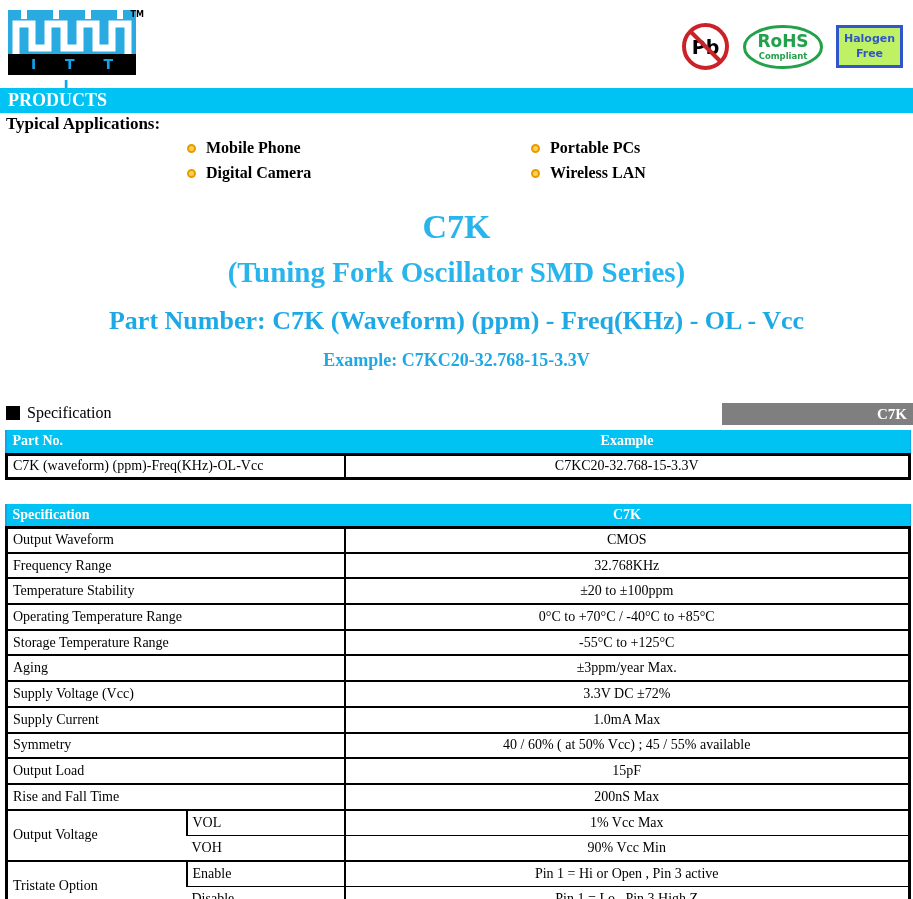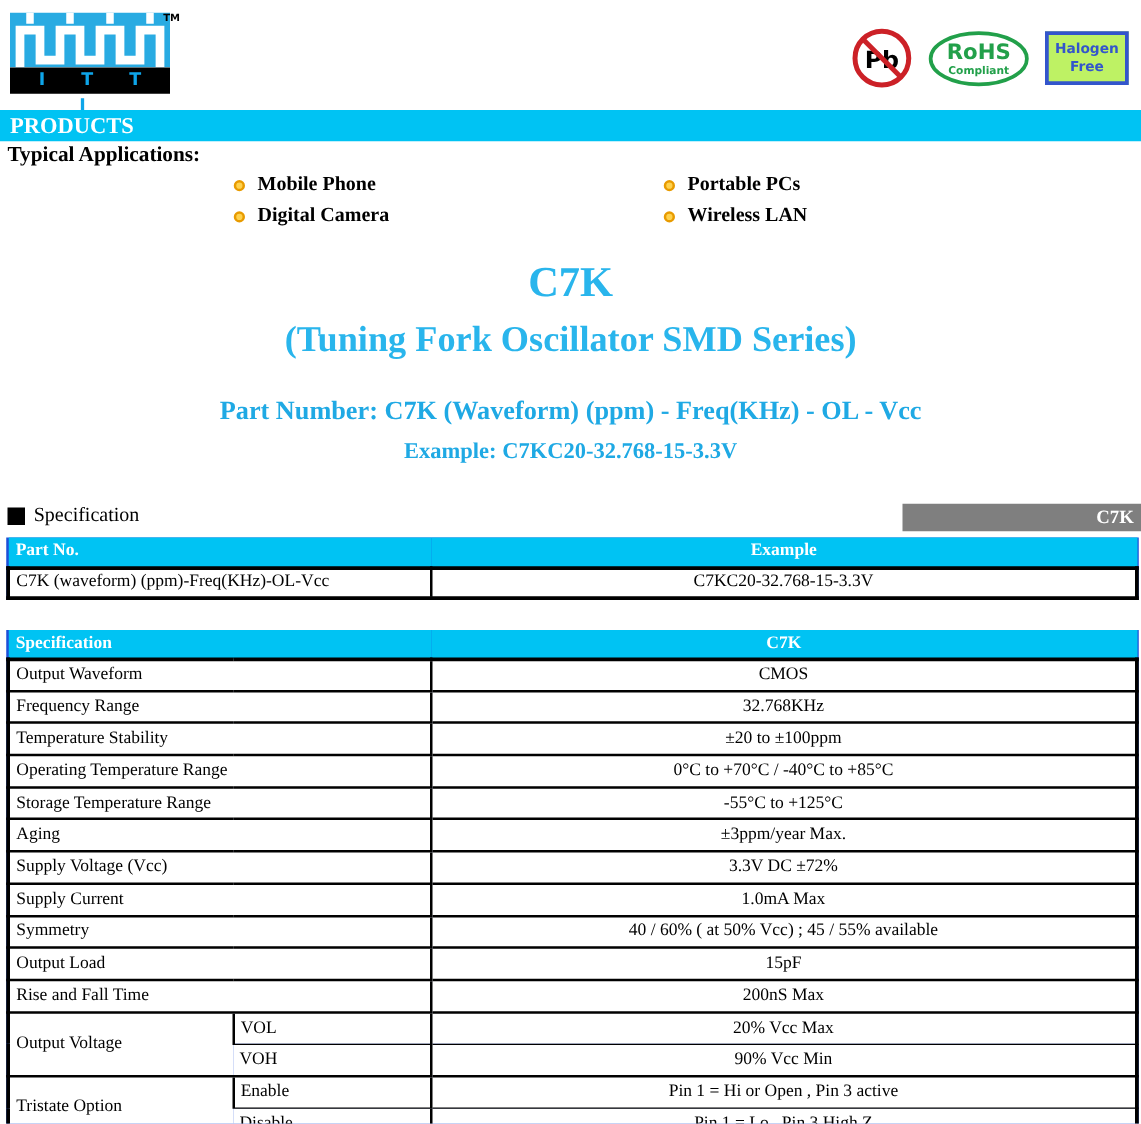--- a/index.html
+++ b/index.html
@@ -56,34 +56,34 @@
   }
   .app-r1c1 { left: 187px; top: 139px; }
   .app-r2c1 { left: 187px; top: 164px; }
   .app-r1c2 { left: 531px; top: 139px; }
   .app-r2c2 { left: 531px; top: 164px; }
 
   
   .t-center { position: absolute; left: 0; width: 913px; text-align: center; font-weight: bold; }
   .series-title   { top: 208px; font-size: 34px; color: #29b5ec; }
   .series-sub     { top: 256px; font-size: 29px; color: #29b5ec; }
-  .part-number    { top: 316px; font-size: 21px; color: #1fa9e4; }
+  .part-number    { top: 306px; font-size: 26px; color: #1fa9e4; }
   .example-line   { top: 350px; font-size: 18px; color: #1fa9e4; }
 
   
   .spec-head { position: absolute; left: 6px; top: 404px; font-size: 16px; display: flex; align-items: center; gap: 7px; }
   .black-square { width: 14px; height: 14px; background: #000; display: inline-block; }
   .gray-tag {
     position: absolute; left: 722px; top: 403px; width: 191px; height: 22px;
     background: #7f7f7f; color: #fff; font-weight: bold; font-size: 15px;
     text-align: right; line-height: 22px; padding-right: 6px;
   }
 
   
-  table { border-collapse: collapse; table-layout: fixed; position: absolute; left: 5px; background: #1d4ed8; }
+  table { border-collapse: collapse; table-layout: fixed; position: absolute; left: 5px; background: #0ea5e9; }
   #part-table { top: 430px; width: 903px; }
   #spec-table { top: 504px; width: 903px; }
   th {
     background: #00c3f3; color: #fff; font-weight: bold; font-size: 14px;
     height: 24px; border: none; padding: 0 6px;
   }
   #part-table th { height: 24px; }
   #spec-table th { height: 23px; }
   th.left  { text-align: left; }
   th.mid   { text-align: center; }
@@ -241,21 +241,21 @@
           <td class="label" colspan="2">Output Load</td>
           <td class="value">15pF</td>
         </tr>
         <tr class="">
           <td class="label" colspan="2">Rise and Fall Time</td>
           <td class="value">200nS Max</td>
         </tr>
         <tr class="">
           <td class="label" rowspan="2">Output Voltage</td>
           <td class="sub">VOL</td>
-          <td class="value">20% Vcc Max</td>
+          <td class="value">1% Vcc Max</td>
         </tr>
         <tr class="subrow2">
           <td class="sub">VOH</td>
           <td class="value">90% Vcc Min</td>
         </tr>
         <tr class="">
           <td class="label" rowspan="2">Tristate Option</td>
           <td class="sub">Enable</td>
           <td class="value">Pin 1 = Hi or Open , Pin 3 active</td>
         </tr>

